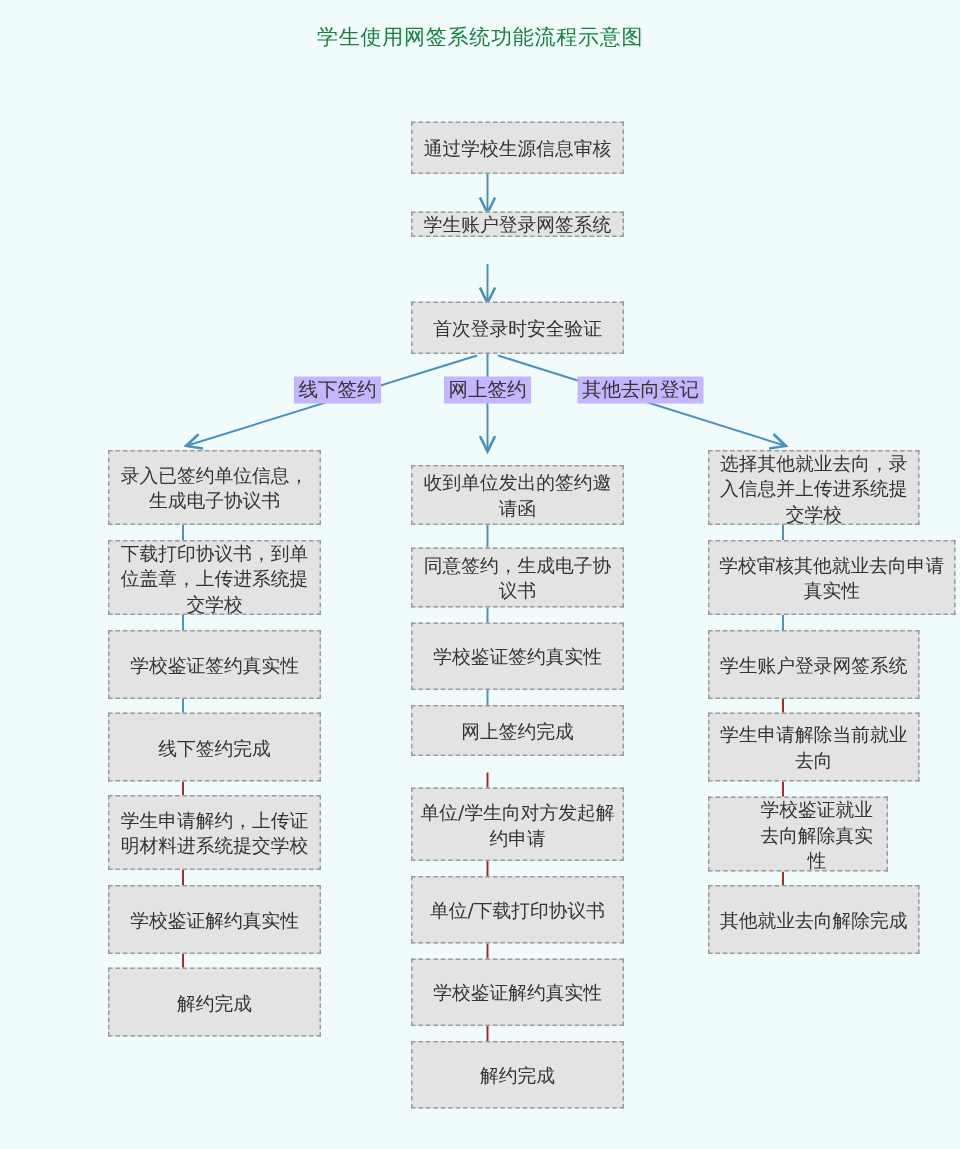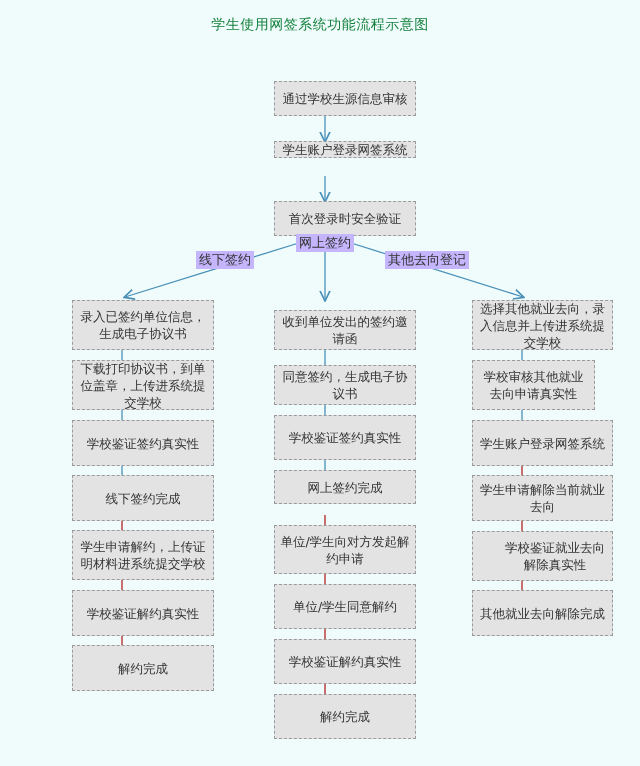--- a/index.html
+++ b/index.html
@@ -115,21 +115,21 @@
     <span>通过学校生源信息审核</span>
   </div>
   <div class="node" style="left:254px; top:141px; width:142px; height:17px;">
     <span>学生账户登录网签系统</span>
   </div>
   <div class="node" style="left:254px; top:201px; width:142px; height:35px;">
     <span>首次登录时安全验证</span>
   </div>
 
   <div class="branch-label" style="left:196px; top:251px;">线下签约</div>
-  <div class="branch-label" style="left:296px; top:234px;text-align:center;">网上签约</div>
+  <div class="branch-label" style="left:296px; top:251px;text-align:center;">网上签约</div>
   <div class="branch-label" style="left:385px; top:251px;">其他去向登记</div>
 
   <div class="node" style="left:52px; top:300px; width:142px; height:50px;">
     <span>录入已签约单位信息，生成电子协议书</span>
   </div>
   <div class="node" style="left:52px; top:360px; width:142px; height:50px;">
     <span>下载打印协议书，到单位盖章，上传进系统提交学校</span>
   </div>
   <div class="node" style="left:52px; top:420px; width:142px; height:46px;">
     <span>学校鉴证签约真实性</span>
@@ -156,41 +156,41 @@
   <div class="node" style="left:254px; top:415px; width:142px; height:45px;">
     <span>学校鉴证签约真实性</span>
   </div>
   <div class="node" style="left:254px; top:470px; width:142px; height:34px;">
     <span>网上签约完成</span>
   </div>
   <div class="node" style="left:254px; top:525px; width:142px; height:49px;">
     <span>单位/学生向对方发起解约申请</span>
   </div>
   <div class="node" style="left:254px; top:584px; width:142px; height:45px;">
-    <span>单位/学生同意解约</span>
+    <span>单位/下载打印协议书</span>
   </div>
   <div class="node" style="left:254px; top:639px; width:142px; height:45px;">
     <span>学校鉴证解约真实性</span>
   </div>
   <div class="node" style="left:254px; top:694px; width:142px; height:45px;">
     <span>解约完成</span>
   </div>
 
   <div class="node" style="left:452px; top:300px; width:141px; height:50px;">
     <span>选择其他就业去向，录入信息并上传进系统提交学校</span>
   </div>
-  <div class="node" style="left:452px; top:360px; width:123px; height:50px;">
+  <div class="node" style="left:452px; top:360px; width:165px; height:50px;">
     <span>学校审核其他就业去向申请真实性</span>
   </div>
   <div class="node" style="left:452px; top:420px; width:141px; height:46px;">
     <span>学生账户登录网签系统</span>
   </div>
   <div class="node" style="left:452px; top:475px; width:141px; height:46px;">
     <span>学生申请解除当前就业去向</span>
   </div>
-  <div class="node" style="left:452px; top:531px; width:141px; height:50px;padding-left:30px;">
+  <div class="node" style="left:452px; top:531px; width:120px; height:50px;padding-left:30px;">
     <span>学校鉴证就业去向解除真实性</span>
   </div>
   <div class="node" style="left:452px; top:590px; width:141px; height:46px;">
     <span>其他就业去向解除完成</span>
   </div>
 
 </div>
 
 </body></html>

